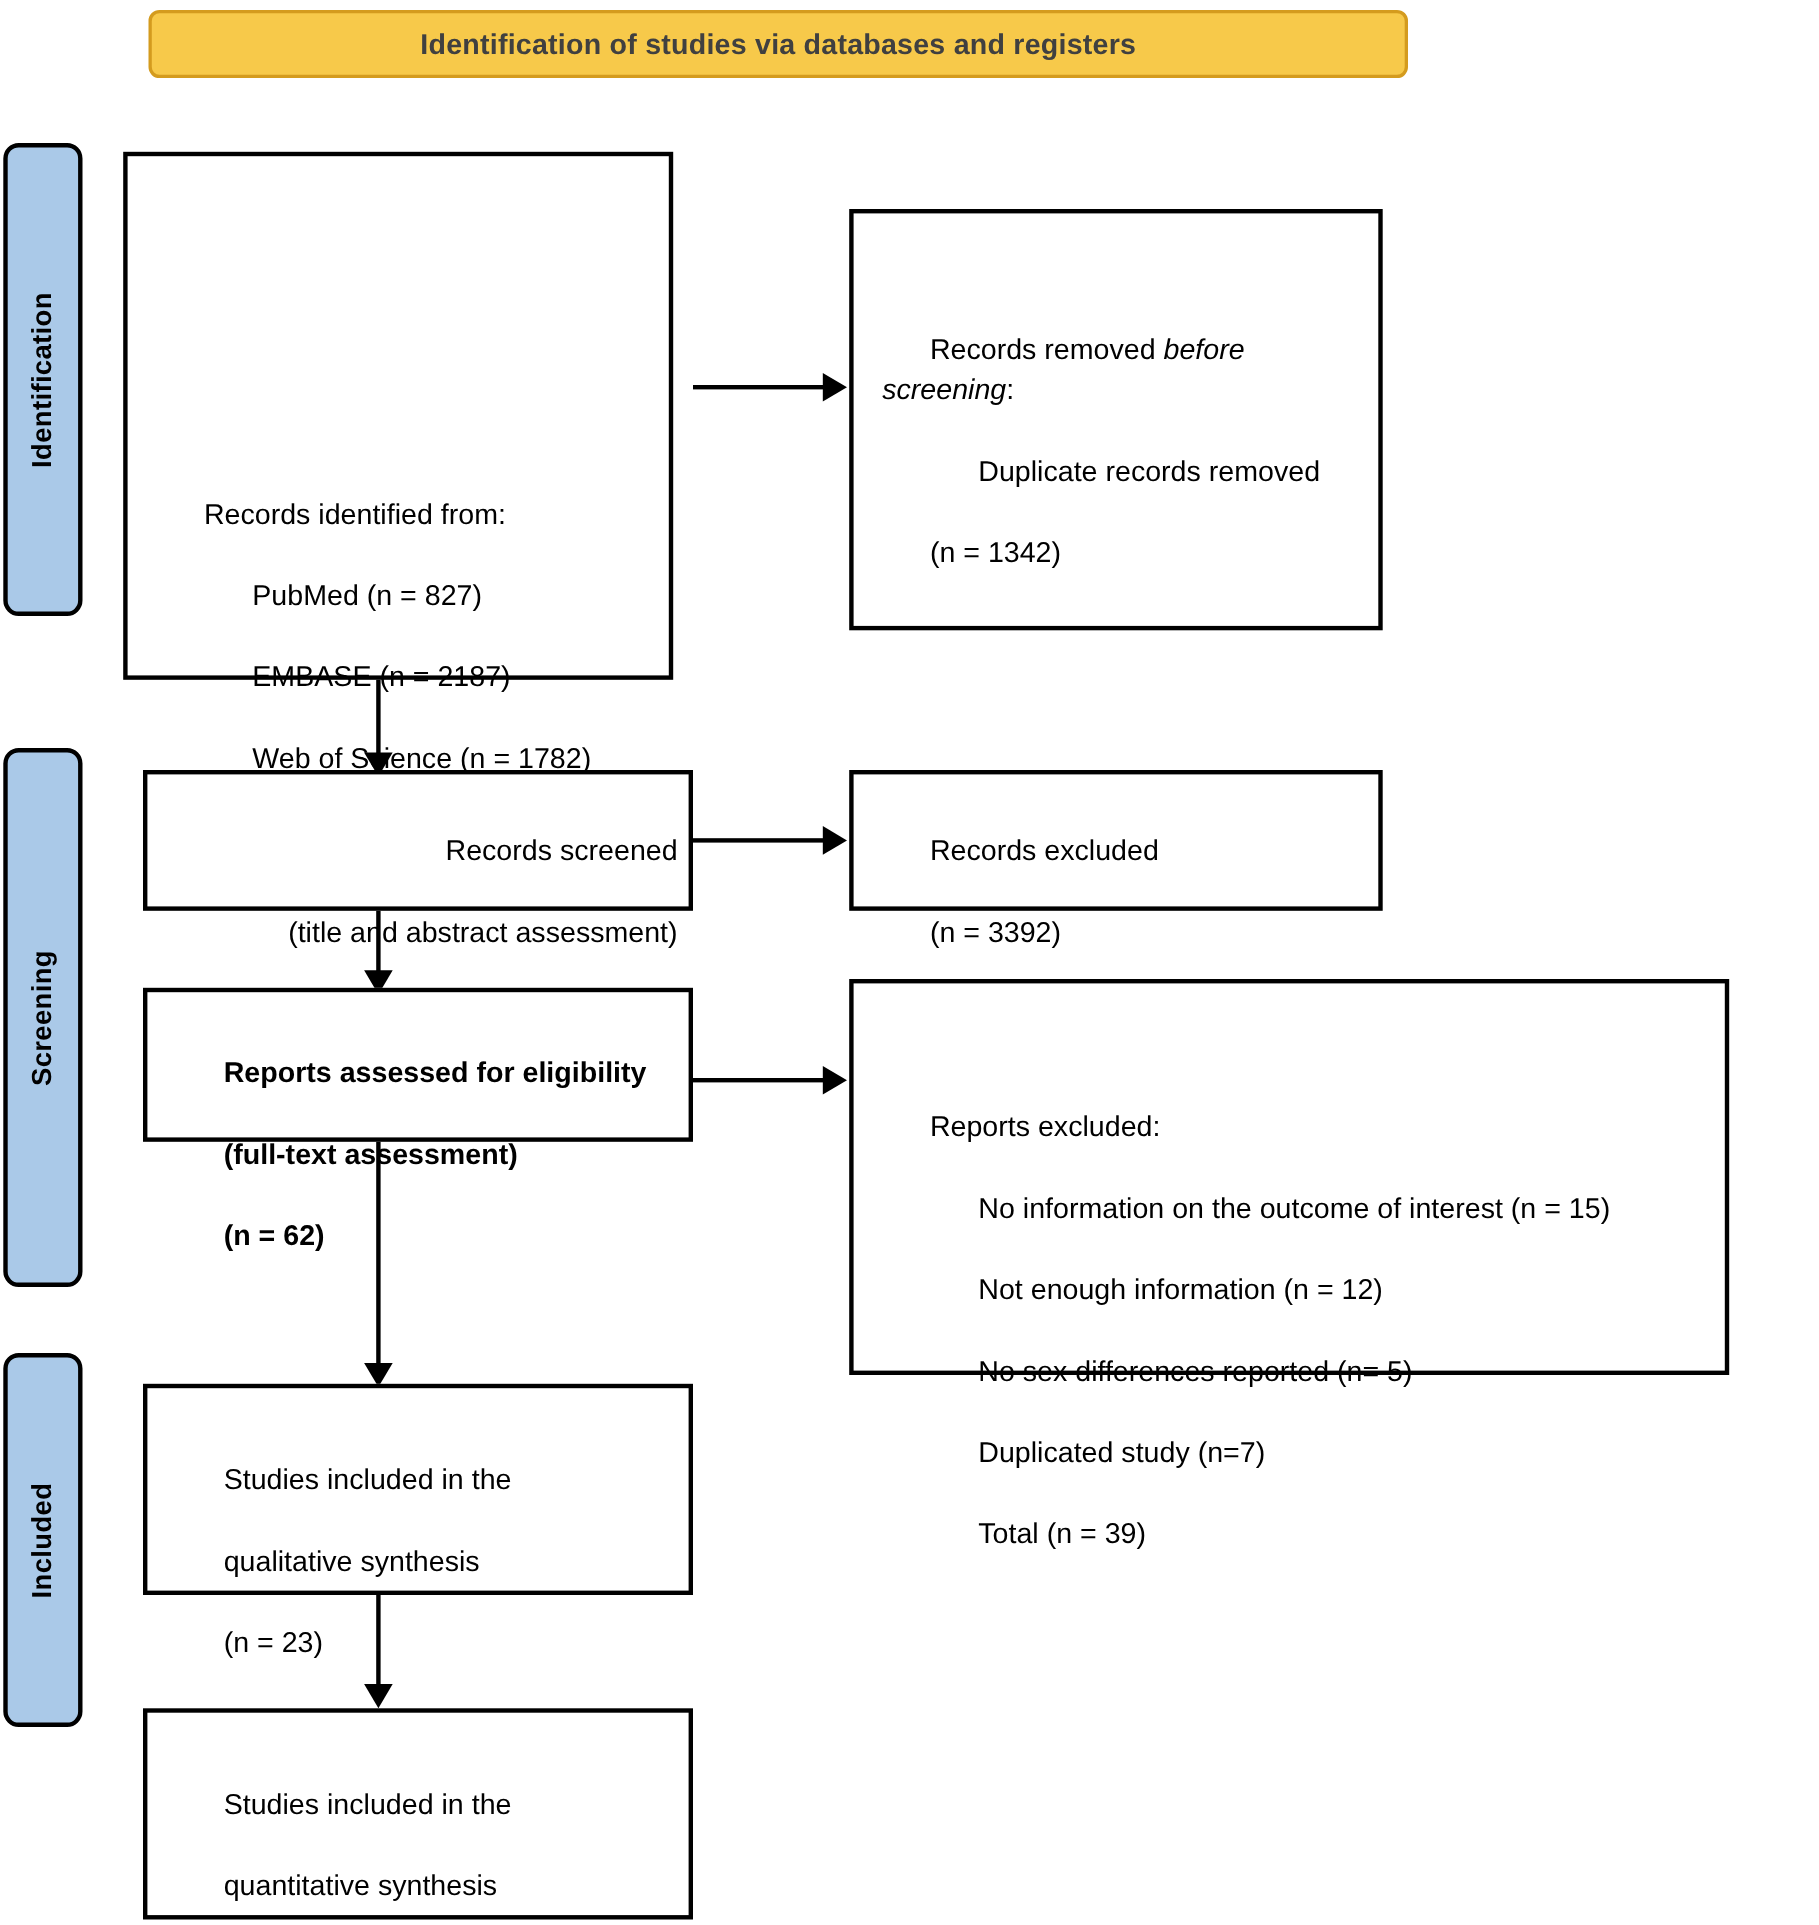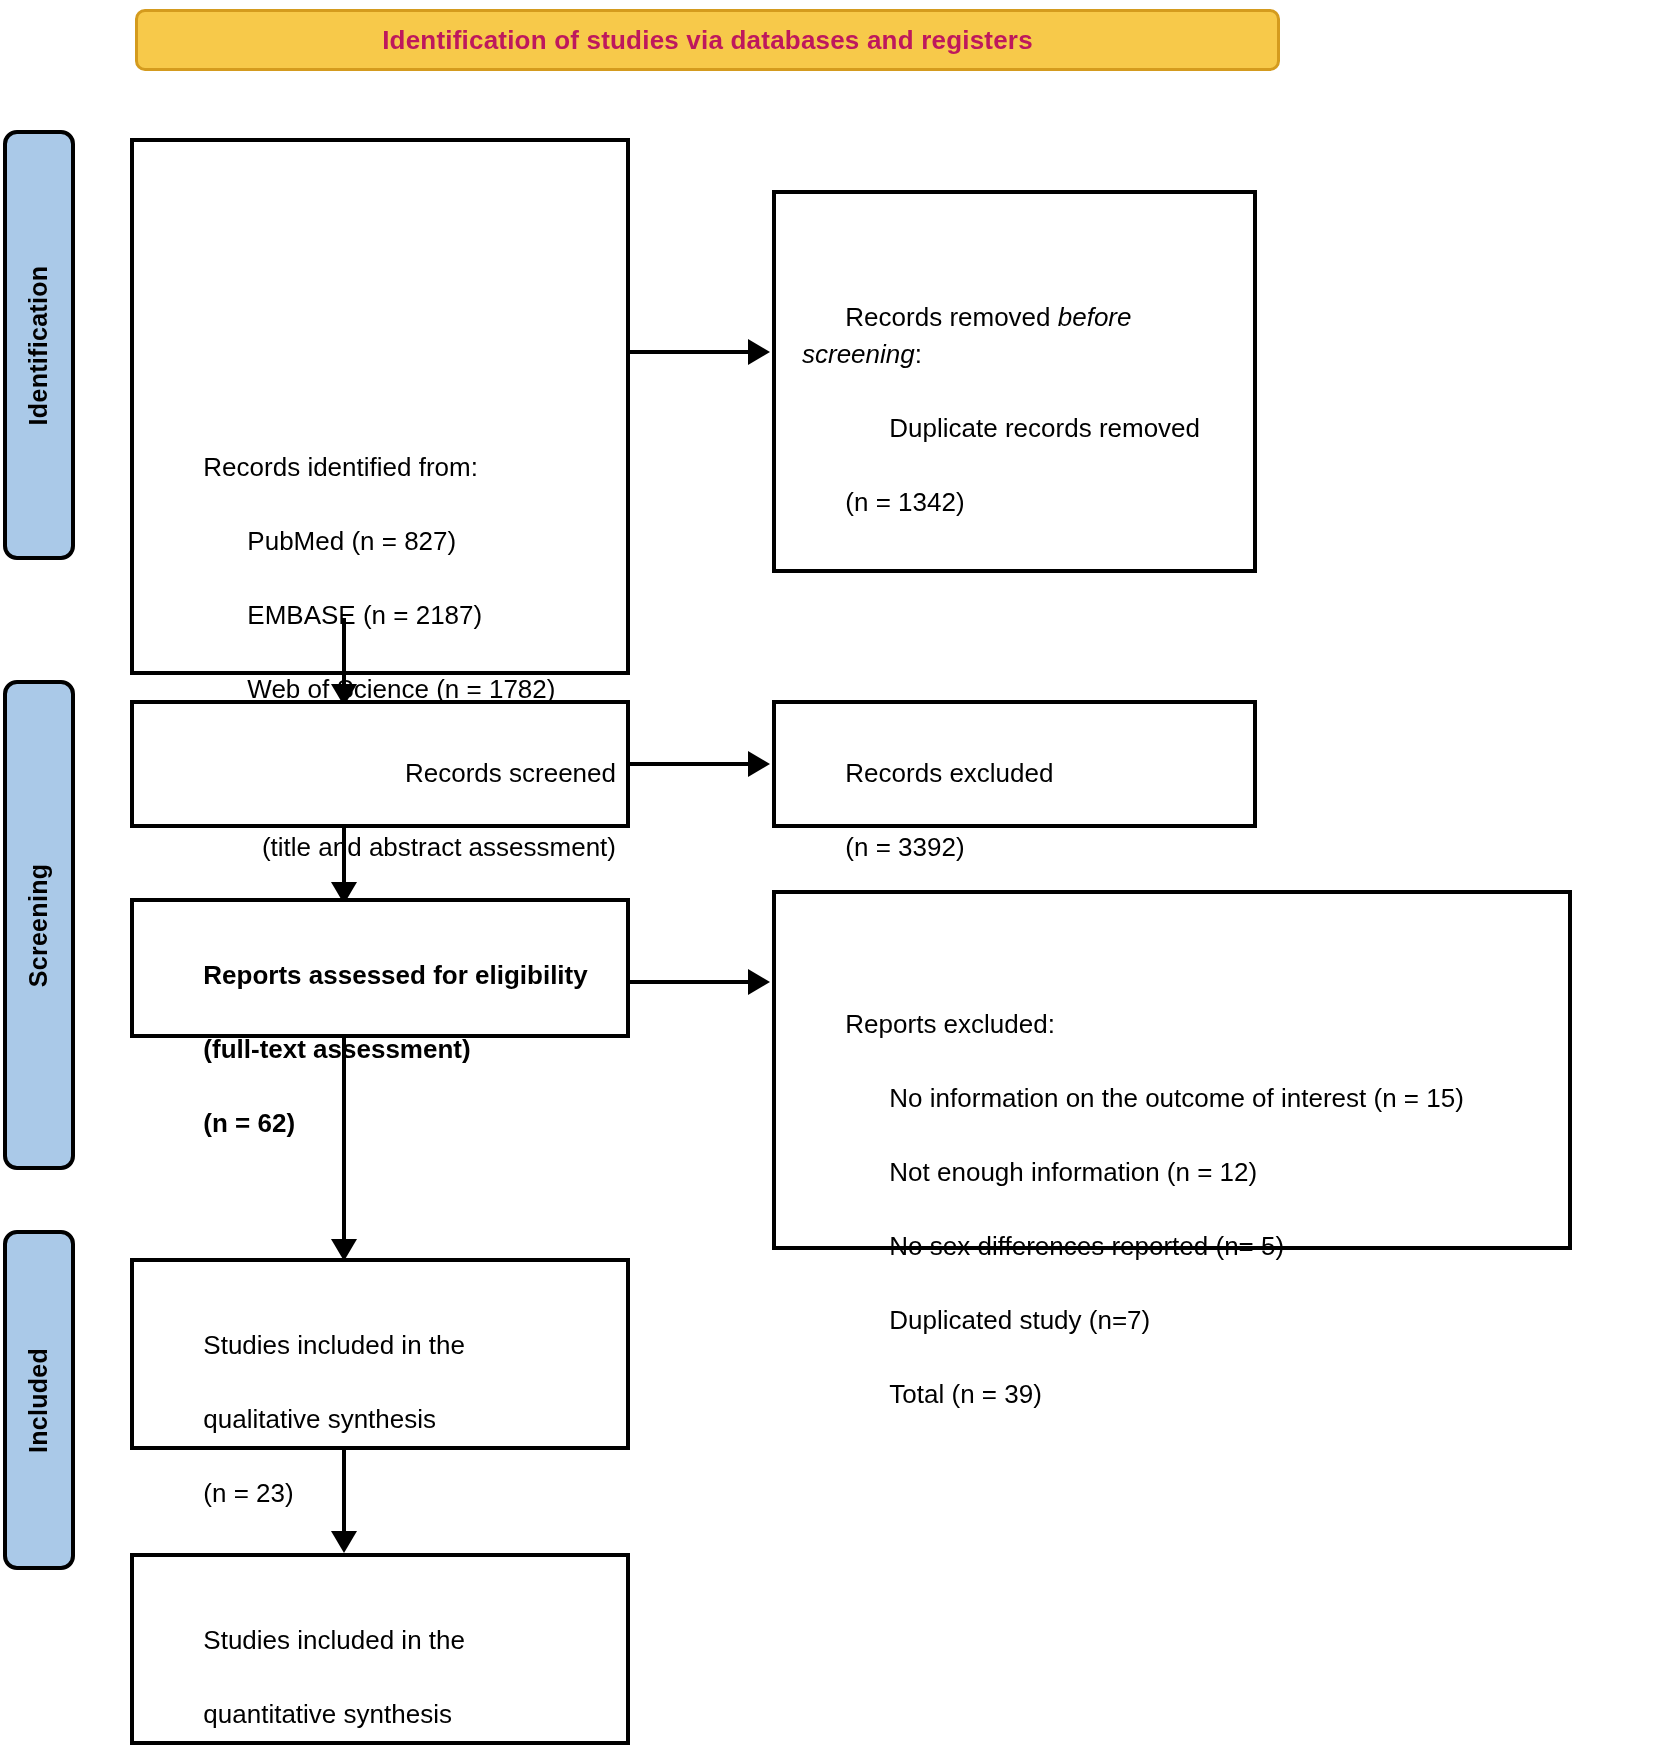--- a/index.html
+++ b/index.html
@@ -34,21 +34,21 @@
     border-radius: 10px;
     box-sizing: border-box;
     display: flex;
     align-items: center;
     justify-content: center;
   }
   .banner-title {
     font-size: 26px;
     font-weight: bold;
     letter-spacing: 0.2px;
-    color: #be185d;
+    color: #404040;
     text-align: center;
   }
 
   
   .stage {
     position: absolute;
     left: 3px;
     width: 72px;
     background: #aac9e8;
     border: 4px solid #000000;
@@ -132,21 +132,21 @@
   </div>
 
   <div class="stage" style="top:680px; height:490px;">
     <span class="stage-label">Screening</span>
   </div>
 
   <div class="stage" style="top:1230px; height:340px;">
     <span class="stage-label">Included</span>
   </div>
 
-  <div class="box" style="left:130px; top:138px; width:500px; height:537px;">
+  <div class="box" style="left:112px; top:138px; width:500px; height:480px;">
     <div class="box-text" style="top:270px;">
       <span>Records identified from:</span><br>
       <span class="indent"></span><span>PubMed (n = 827)</span><br>
       <span class="indent"></span><span>EMBASE (n = 2187)</span><br>
       <span class="indent"></span><span>Web of Science (n = 1782)</span><br>
       <span>Total: (n = 4796)</span>
     </div>
   </div>
 
   <div class="hline" style="left:630px; top:350px; width:120px;"></div>

